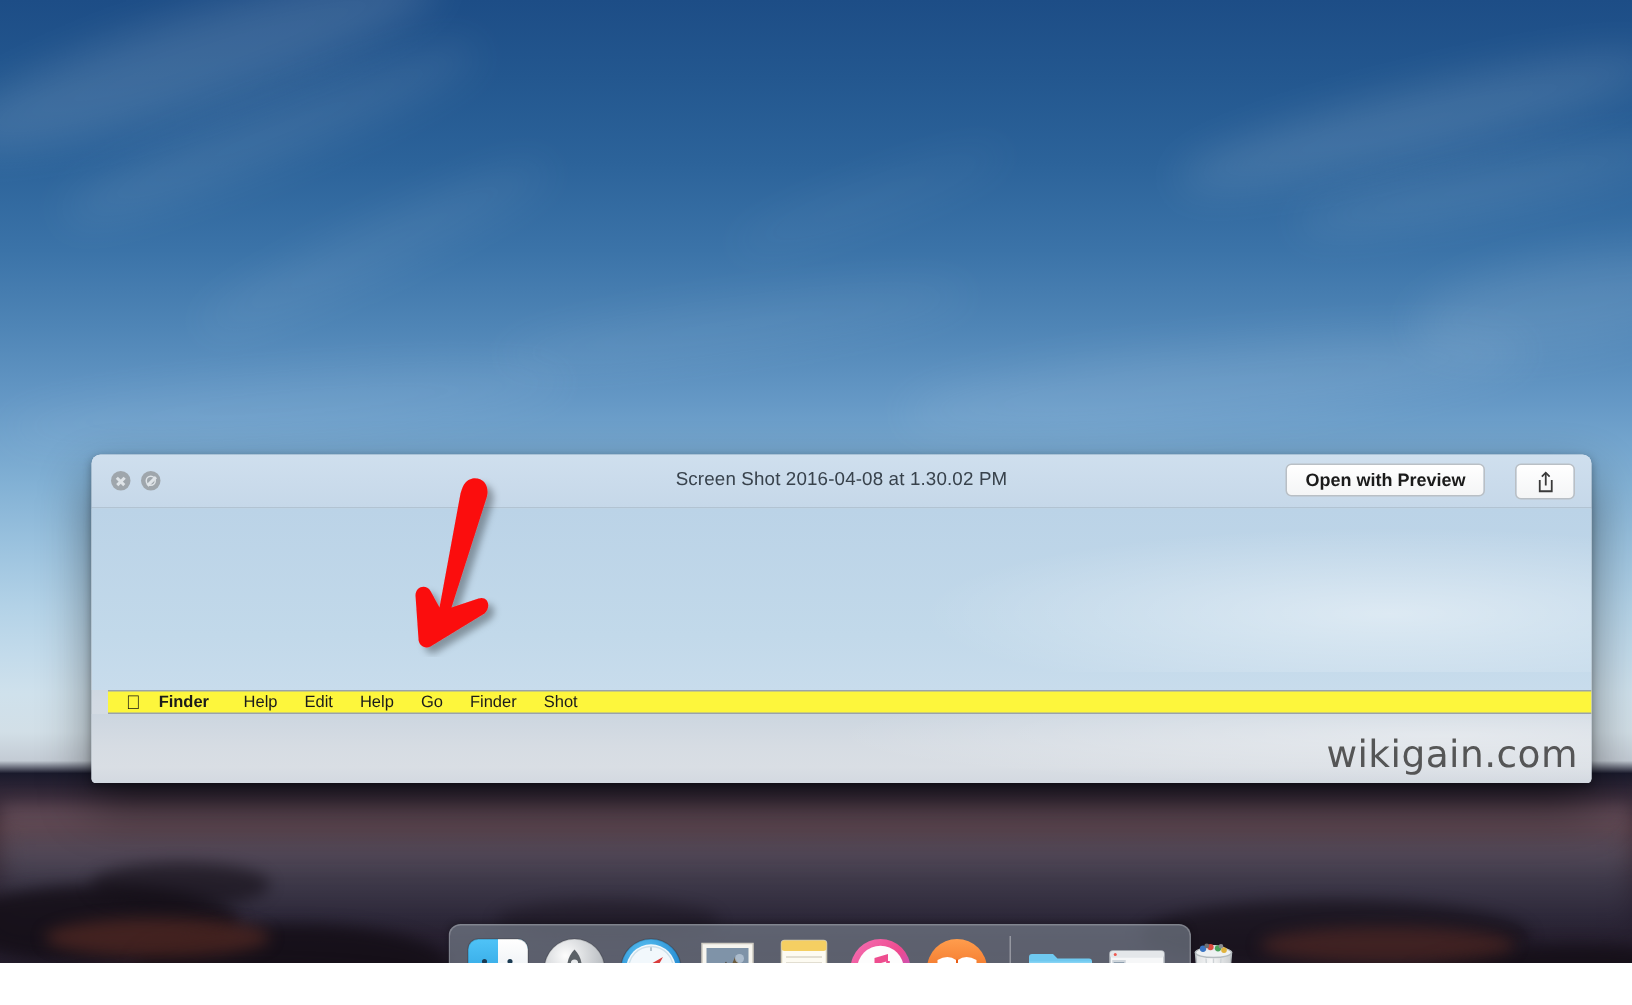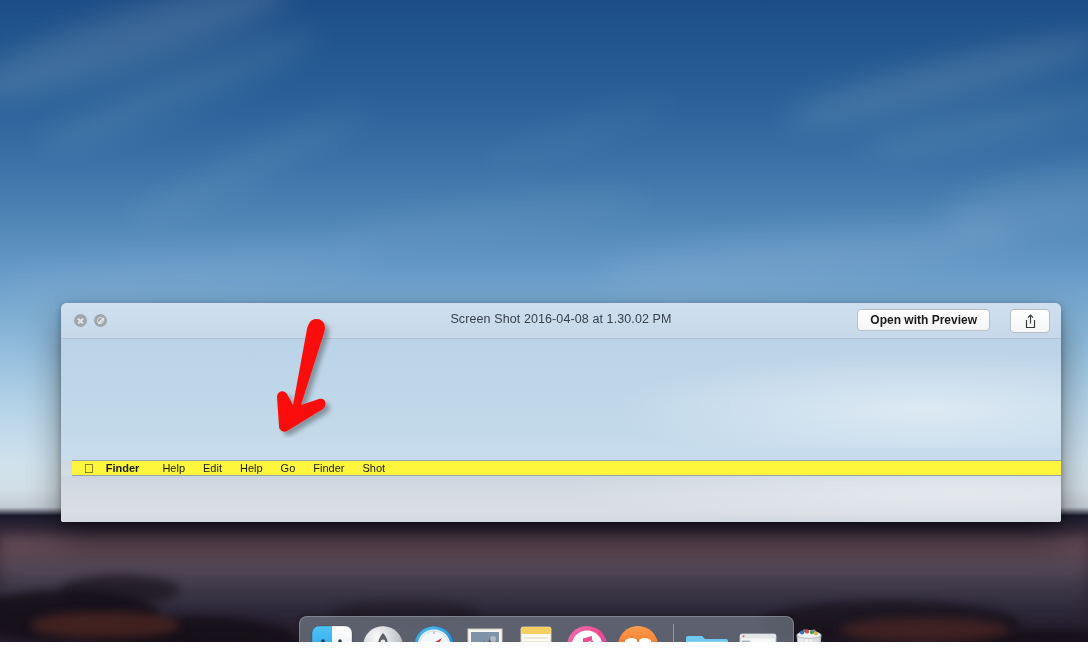--- a/index.html
+++ b/index.html
@@ -382,20 +382,21 @@
         <span class="mb-apple"></span>
         <span class="mb-item bold">Finder</span>
         <span class="mb-item">Help</span>
         <span class="mb-item">Edit</span>
         <span class="mb-item">Help</span>
         <span class="mb-item">Go</span>
         <span class="mb-item">Finder</span>
         <span class="mb-item">Shot</span>
       </div>
 
+      <div class="watermark">wikigain.com</div>
     </div>
   </div>
 
   <div class="red-arrow">
     <svg width="100" height="125" viewBox="0 0 100 125">
       <defs>
         <filter id="ashadow" x="-30%" y="-30%" width="180%" height="180%">
           <feDropShadow dx="4" dy="4" stdDeviation="2.5" flood-color="#000" flood-opacity="0.32"></feDropShadow>
         </filter>
       </defs>

